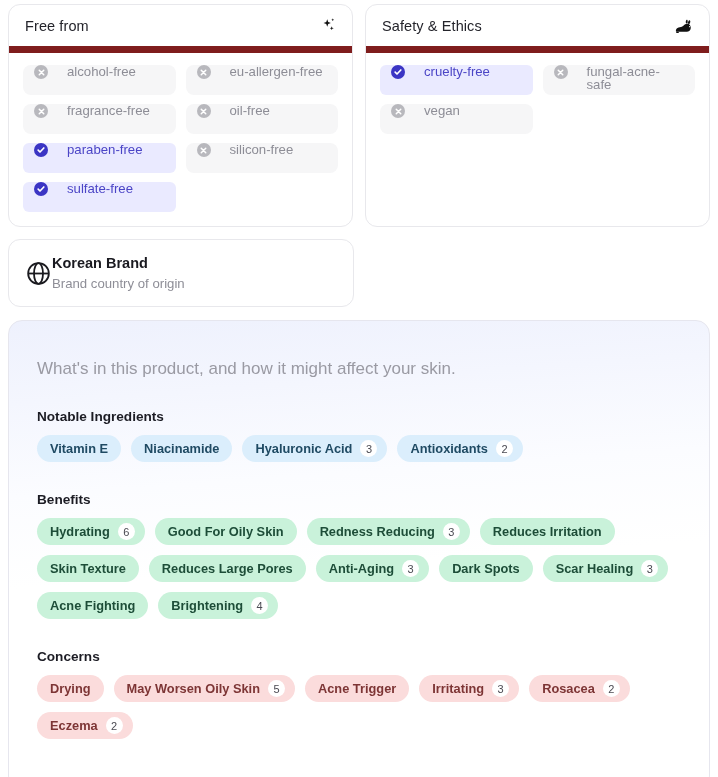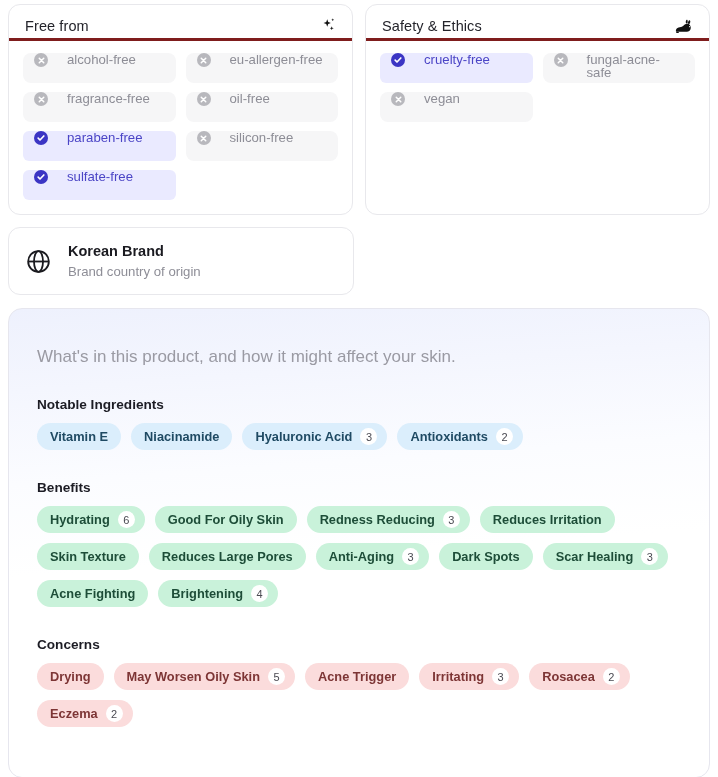--- a/index.html
+++ b/index.html
@@ -32,22 +32,22 @@
     border: 1px solid #e8e8ec;
     border-radius: 12px;
     flex: 1 1 0;
     overflow: hidden;
   }
 
   .card-header {
     display: flex;
     align-items: center;
     justify-content: space-between;
-    padding: 12px 16px 3px 16px;
-    border-bottom: 3px solid #7f1d1d;
+    padding: 12px 16px 11px 16px;
+    border-bottom: 7px solid #7f1d1d;
   }
 
   .card-title {
     font-size: 14.5px;
     color: #24242b;
     font-weight: 400;
     letter-spacing: 0.1px;
   }
 
   .card-header-icon {
@@ -107,21 +107,21 @@
   
   .brand-card {
     margin-top: 12px;
     background: #ffffff;
     border: 1px solid #e8e8ec;
     border-radius: 12px;
     width: 346px;
     padding: 14px 16px;
     display: flex;
     align-items: center;
-    gap: 16px;
+    gap: 0;
   }
   .brand-icon {
     width: 27px;
     height: 27px;
     flex: 0 0 27px;
     color: #1a1a1f;
     display: flex;
     align-items: center;
     justify-content: center;
   }

